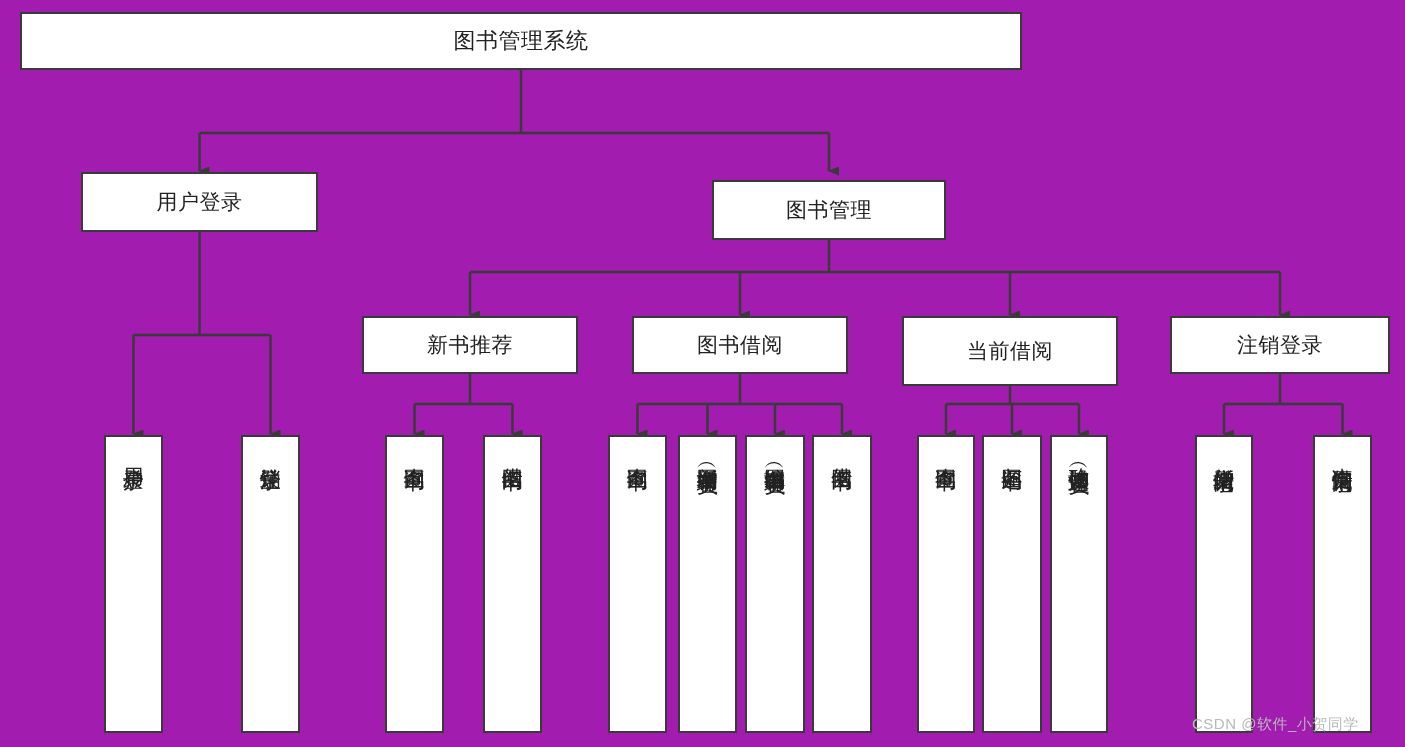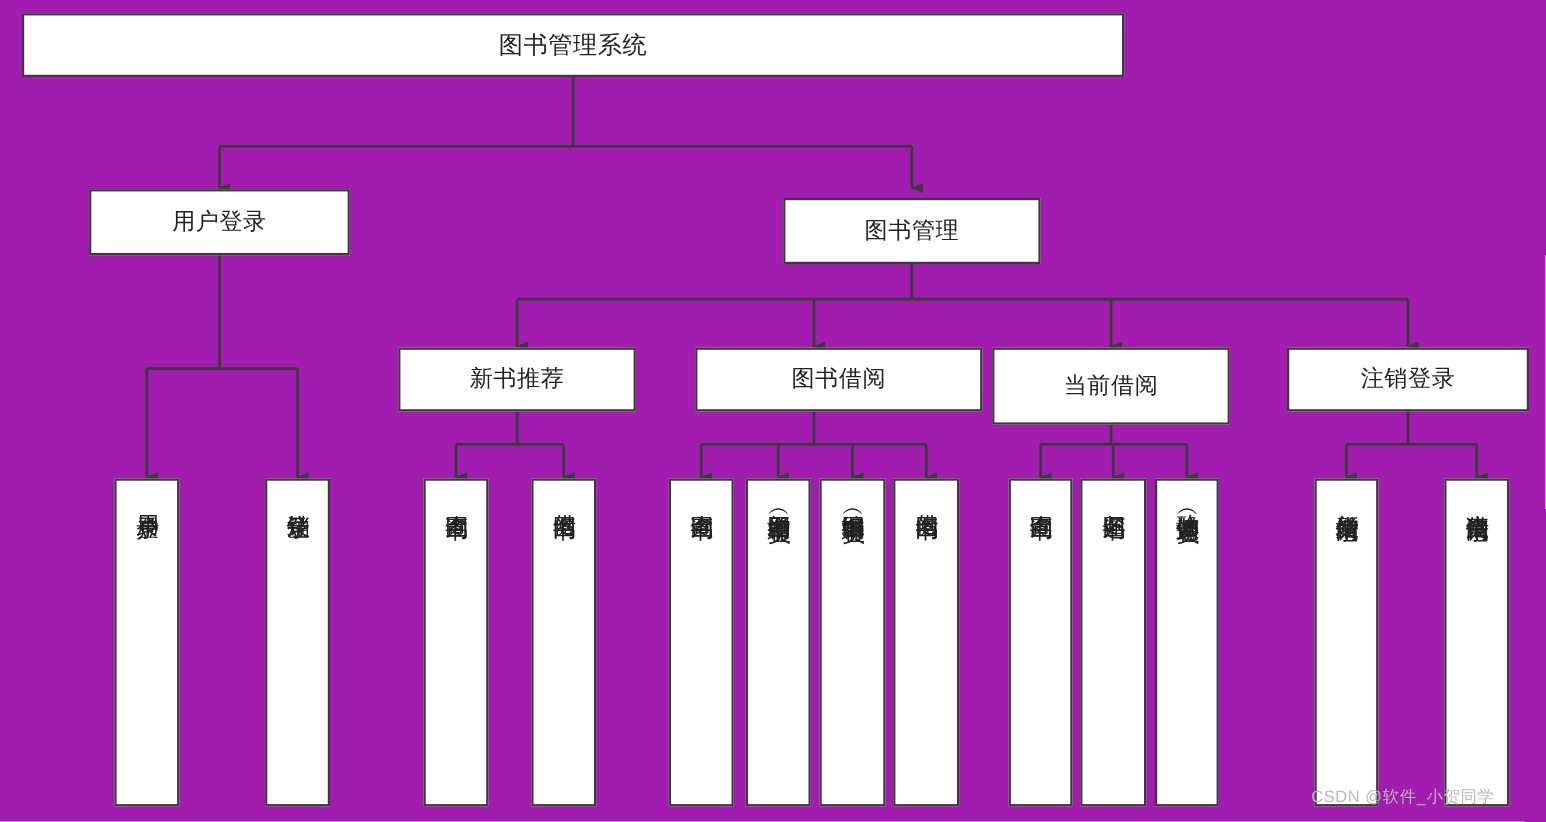--- a/index.html
+++ b/index.html
@@ -119,21 +119,21 @@
       </div>
       <div class="node horizontal" style="left: 81px; top: 172px; width: 237px; height: 60px;">
         <span class="label">用户登录</span>
       </div>
       <div class="node horizontal" style="left: 712px; top: 180px; width: 234px; height: 60px;">
         <span class="label">图书管理</span>
       </div>
       <div class="node horizontal" style="left: 362px; top: 316px; width: 216px; height: 58px;">
         <span class="label">新书推荐</span>
       </div>
-      <div class="node horizontal" style="left: 632px; top: 316px; width: 261px; height: 58px;">
+      <div class="node horizontal" style="left: 632px; top: 316px; width: 216px; height: 58px;">
         <span class="label">图书借阅</span>
       </div>
       <div class="node horizontal" style="left: 902px; top: 316px; width: 216px; height: 70px;">
         <span class="label">当前借阅</span>
       </div>
       <div class="node horizontal" style="left: 1170px; top: 316px; width: 220px; height: 58px;">
         <span class="label">注销登录</span>
       </div>
       <div class="node vertical" style="left: 104px; top: 435px; width: 59px; height: 298px;">
         <span class="label">用户登录</span>

